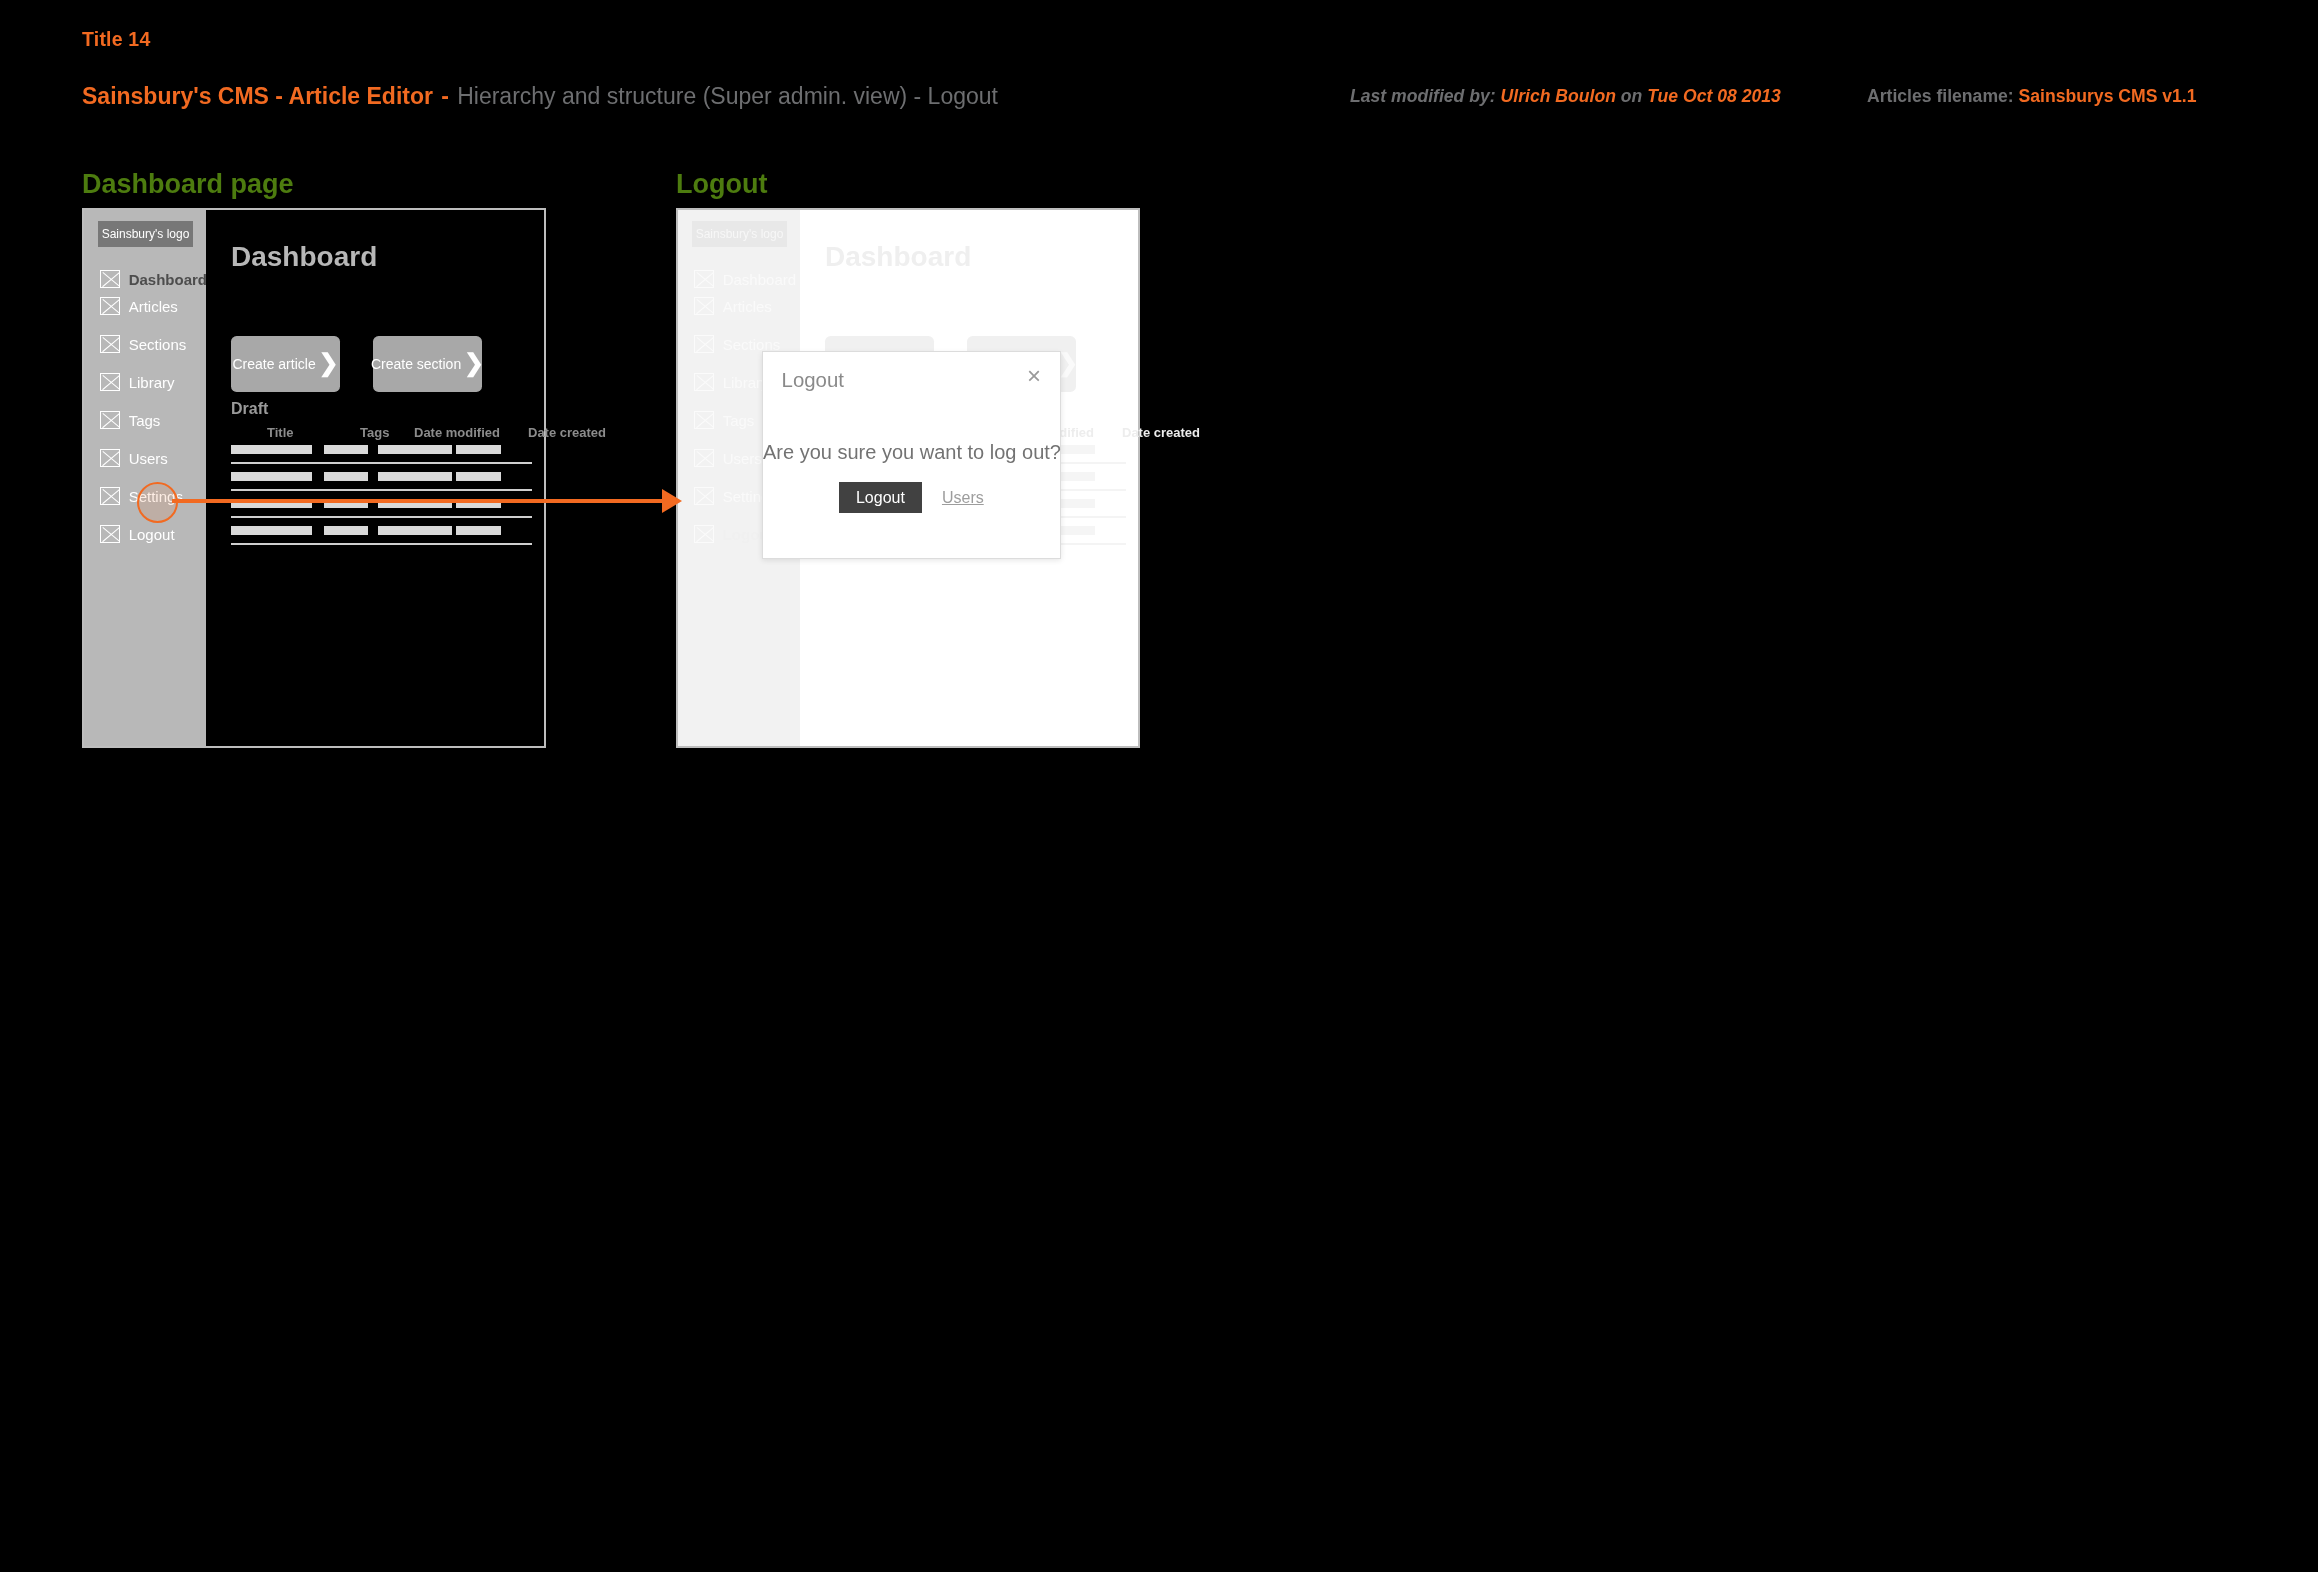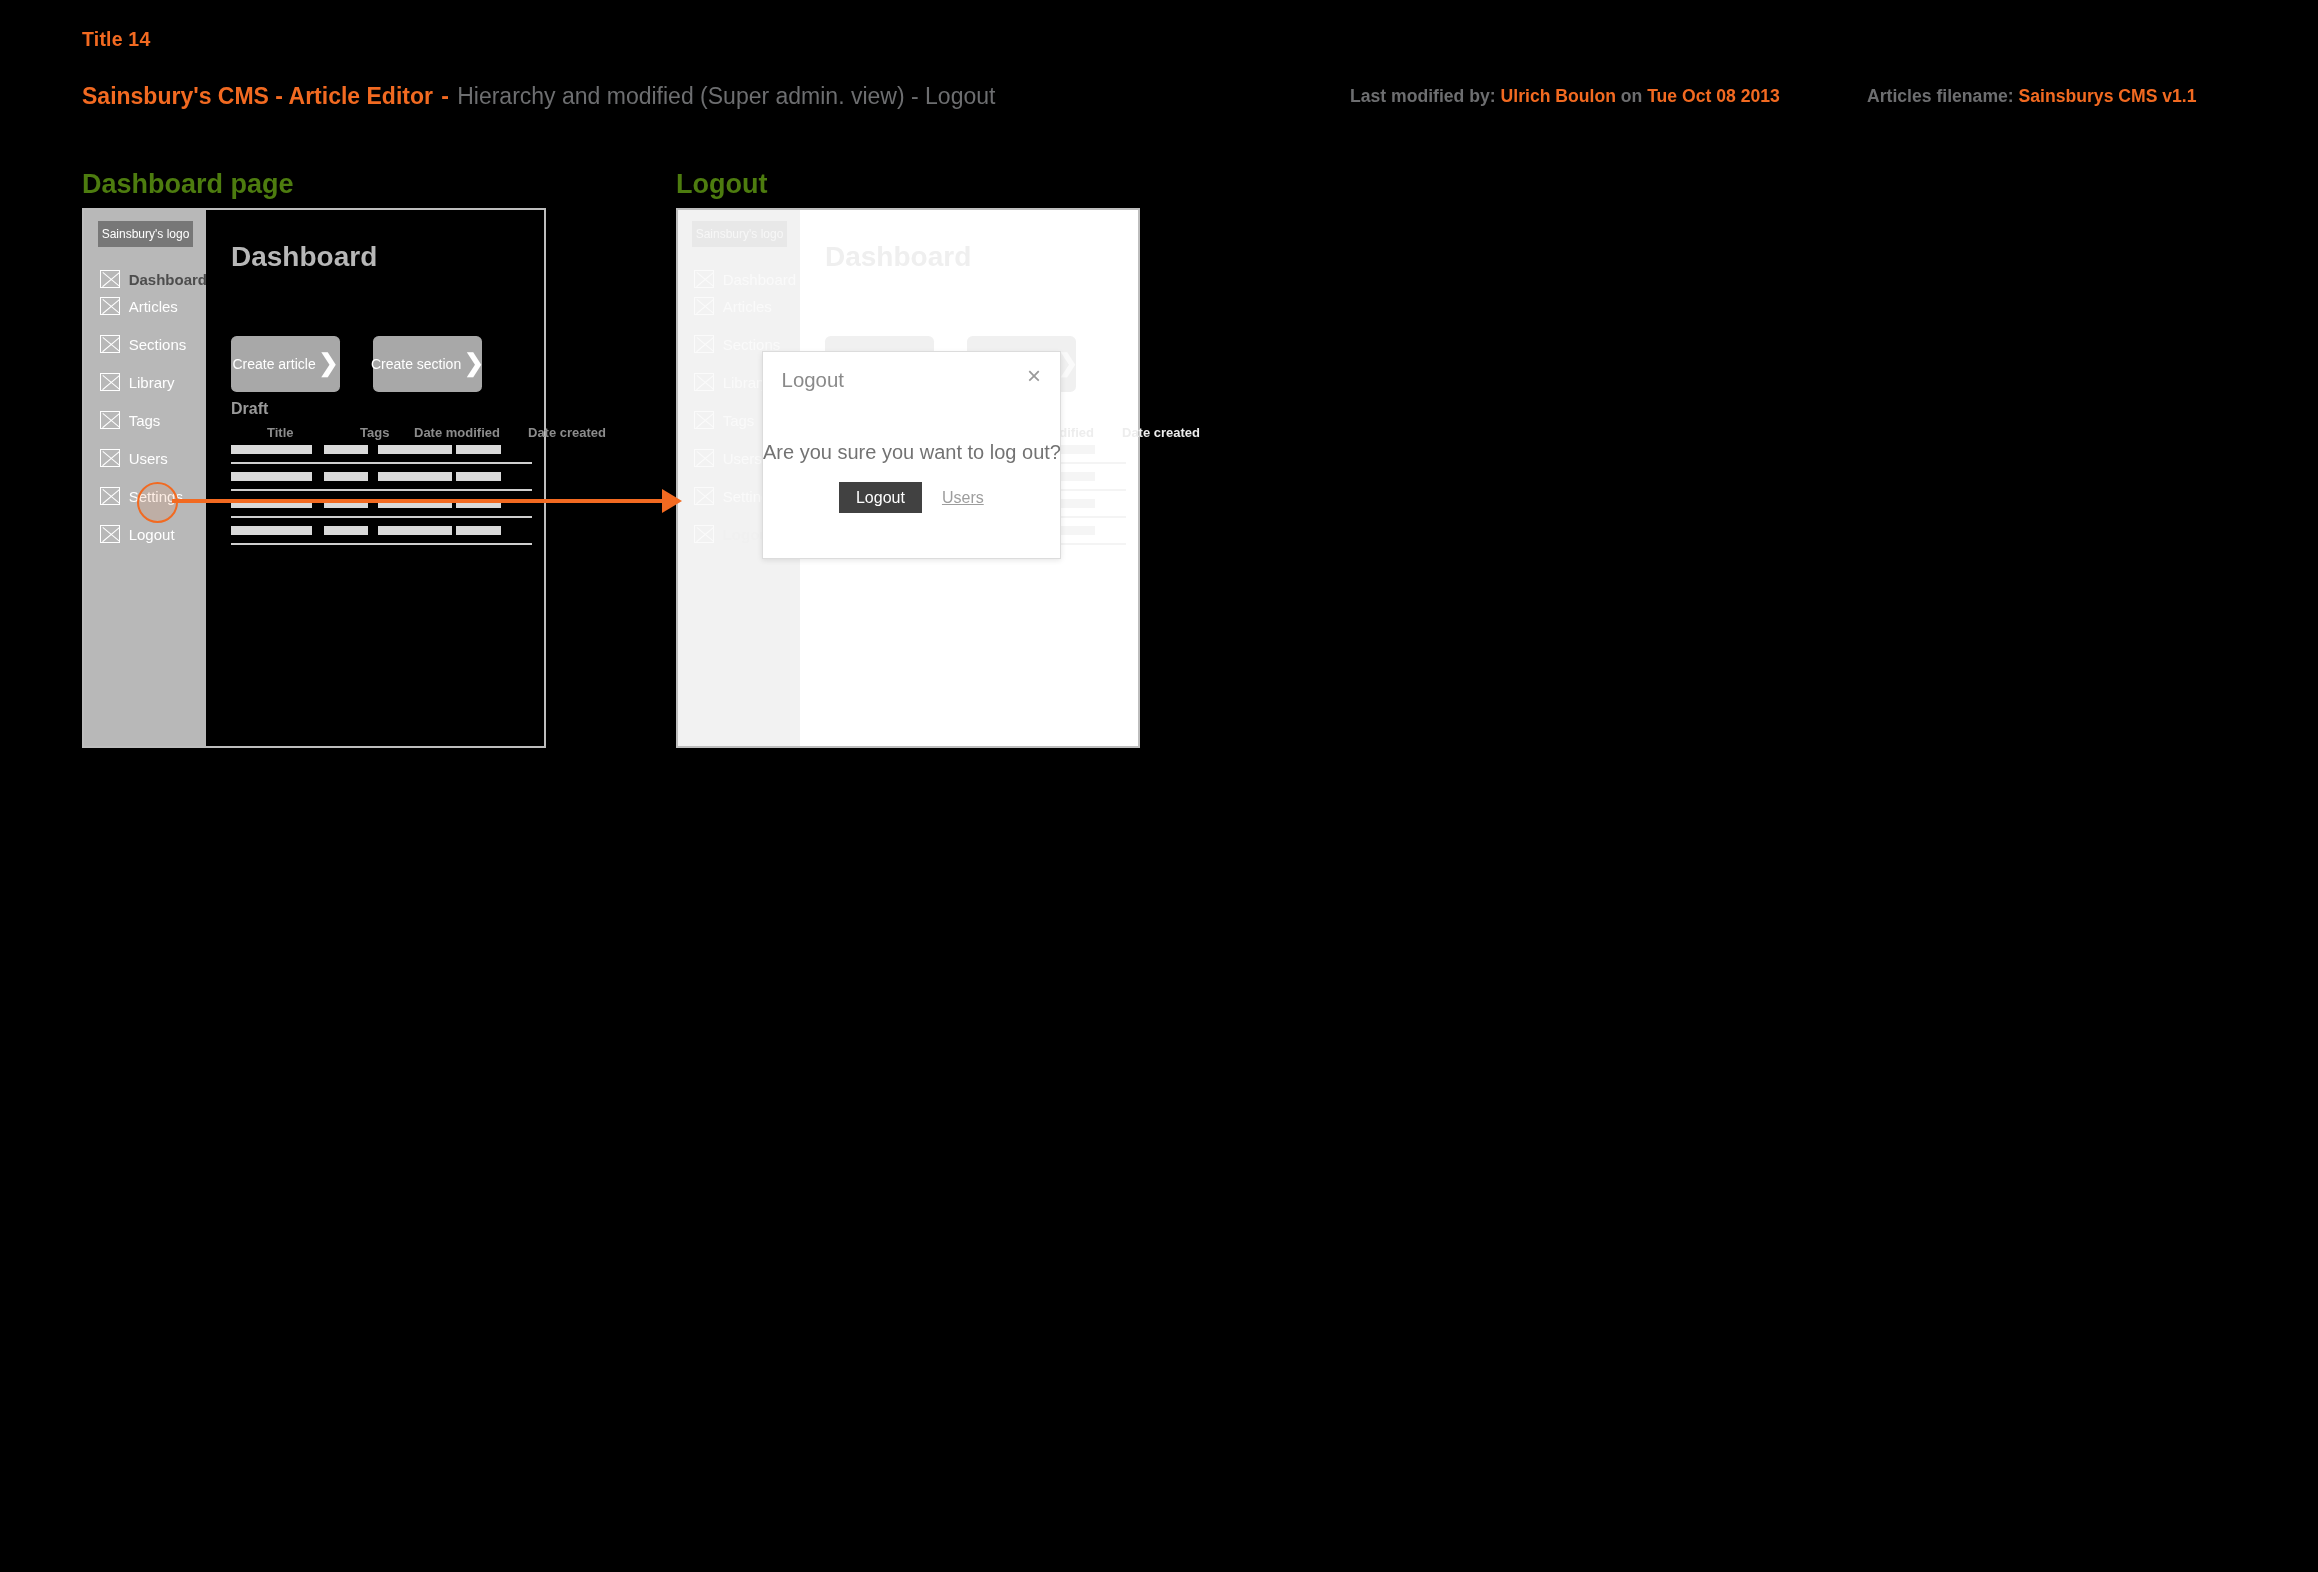--- a/index.html
+++ b/index.html
@@ -42,21 +42,21 @@
   .doc-title .sep   { color: #f26a21; padding: 0 1.9px; }
   .doc-title .desc  { color: #6d6e70; font-weight: normal; }
 
   .meta {
     position: absolute;
     top: 86px;
     font-size: 17.6px;
     font-weight: bold;
     white-space: nowrap;
   }
-  .meta-modified { left: 1350px; }
+  .meta-modified { left: 1350px; font-style: italic; }
   .meta-filename { left: 1867px; }
   .meta .k { color: #6d6e70; }
   .meta .v { color: #f26a21; }
   .meta .on { color: #6d6e70; font-weight: bold; }
 
   
   .caption {
     position: absolute;
     font-size: 27px;
     font-weight: bold;
@@ -328,21 +328,21 @@
 <body>
 
 <div class="page-num">
   <span class="lbl">Title</span>
   <span class="val">14</span>
 </div>
 
 <div class="doc-title">
   <span class="brand">Sainsbury's CMS - Article Editor</span>
   <span class="sep">-</span>
-  <span class="desc">Hierarchy and modified (Super admin. view) - Logout</span>
+  <span class="desc">Hierarchy and structure (Super admin. view) - Logout</span>
 </div>
 
 <div class="meta meta-modified">
   <span class="k">Last modified by:</span>
   <span class="v">Ulrich Boulon</span>
   <span class="on">on</span>
   <span class="v">Tue Oct 08 2013</span>
 </div>
 
 <div class="meta meta-filename">

